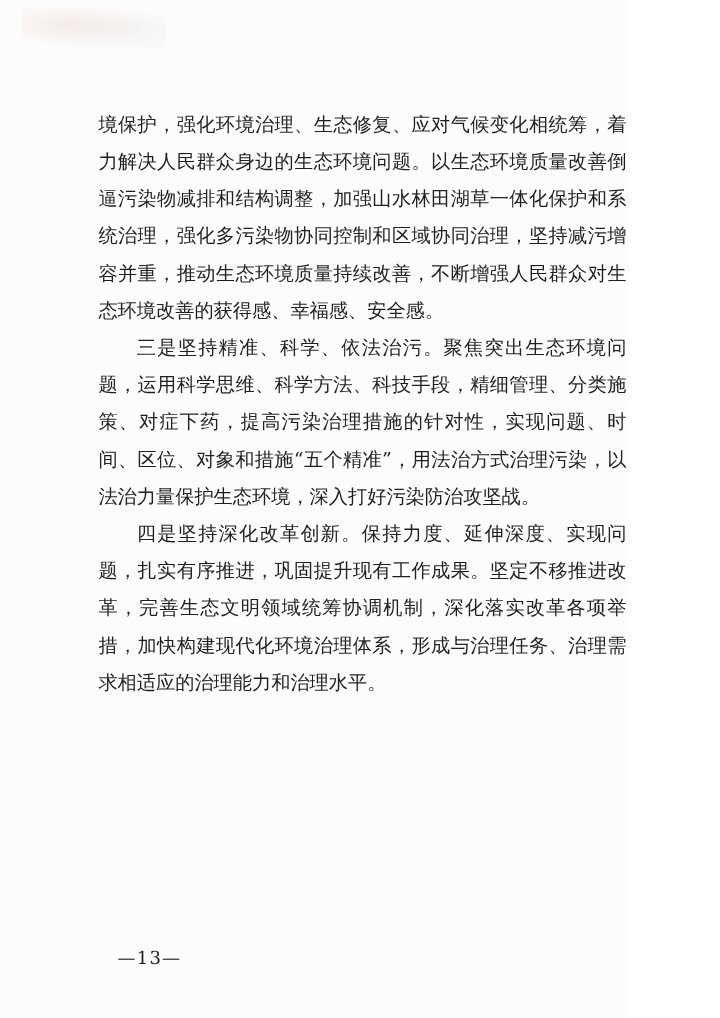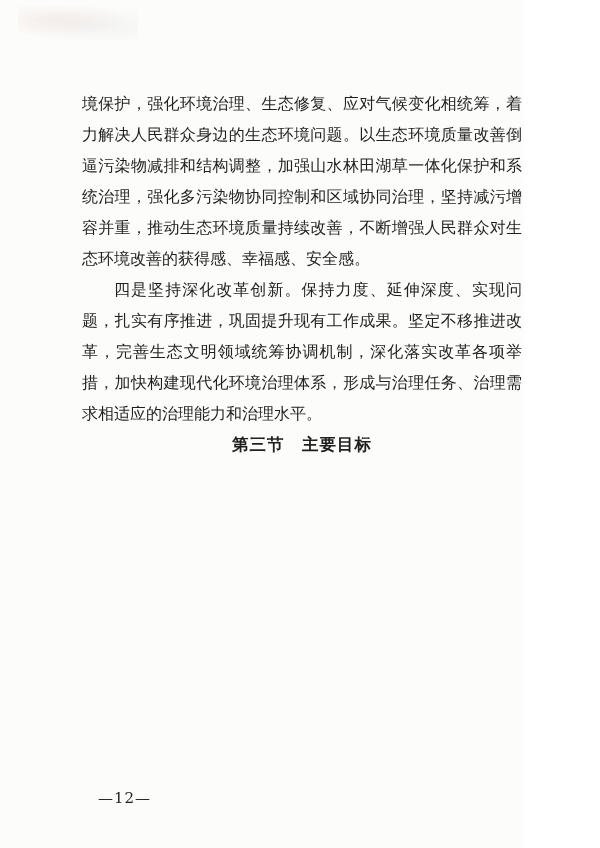--- a/index.html
+++ b/index.html
@@ -63,21 +63,21 @@
 </style>
 </head>
 <body>
 
 <div class="page">
   <div class="scan-artifact"></div>
 
   <div class="content">
     <p class="para">境保护，强化环境治理、生态修复、应对气候变化相统筹，着力解决人民群众身边的生态环境问题。以生态环境质量改善倒逼污染物减排和结构调整，加强山水林田湖草一体化保护和系统治理，强化多污染物协同控制和区域协同治理，坚持减污增容并重，推动生态环境质量持续改善，不断增强人民群众对生态环境改善的获得感、幸福感、安全感。</p>
 
+    <p class="para indent">三是坚持精准、科学、依法治污。聚焦突出生态环境问题，运用科学思维、科学方法、科技手段，精细管理、分类施策、对症下药，提高污染治理措施的针对性，实现问题、时间、区位、对象和措施“五个精准”，用法治方式治理污染，以法治力量保护生态环境，深入打好污染防治攻坚战。</p>
 
     <p class="para indent">四是坚持深化改革创新。保持力度、延伸深度、实现问题，扎实有序推进，巩固提升现有工作成果。坚定不移推进改革，完善生态文明领域统筹协调机制，深化落实改革各项举措，加快构建现代化环境治理体系，形成与治理任务、治理需求相适应的治理能力和治理水平。</p>
 
-    <h2 class="section-heading">第三节　主要目标</h2>
 
   </div>
 
-  <div class="page-number">—12—</div>
+  <div class="page-number">—13—</div>
 </div>
 
 </body></html>

